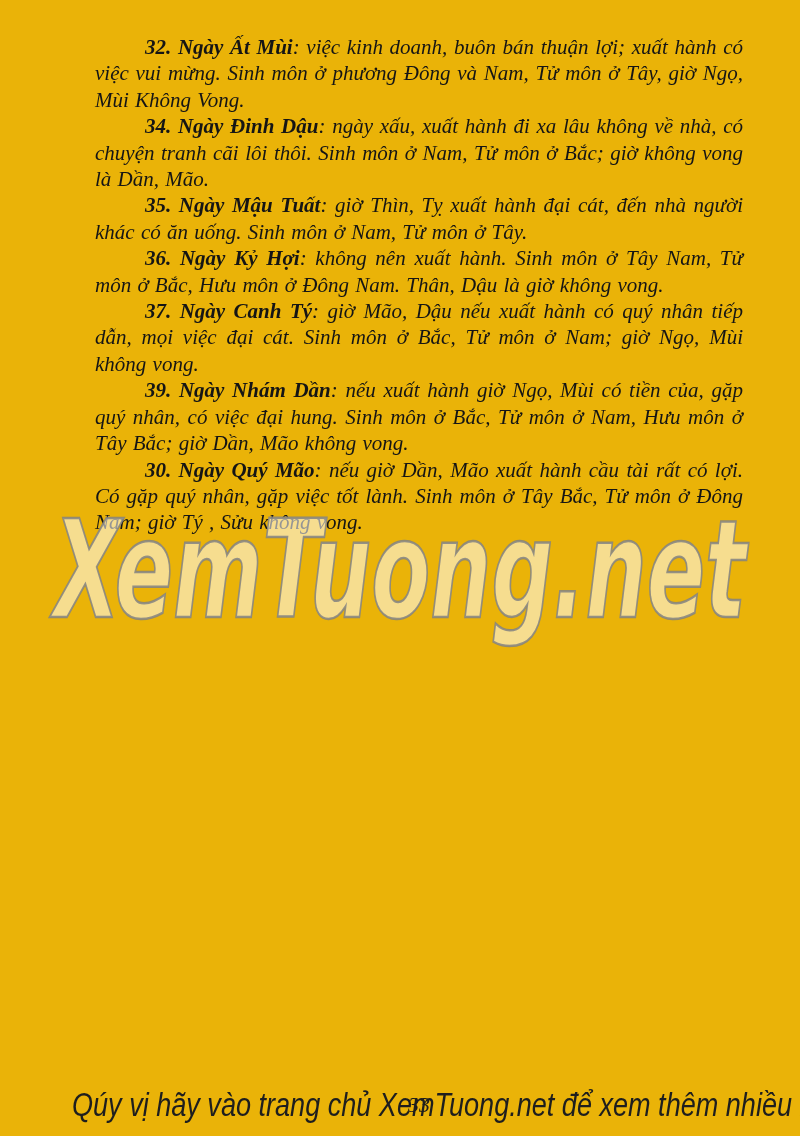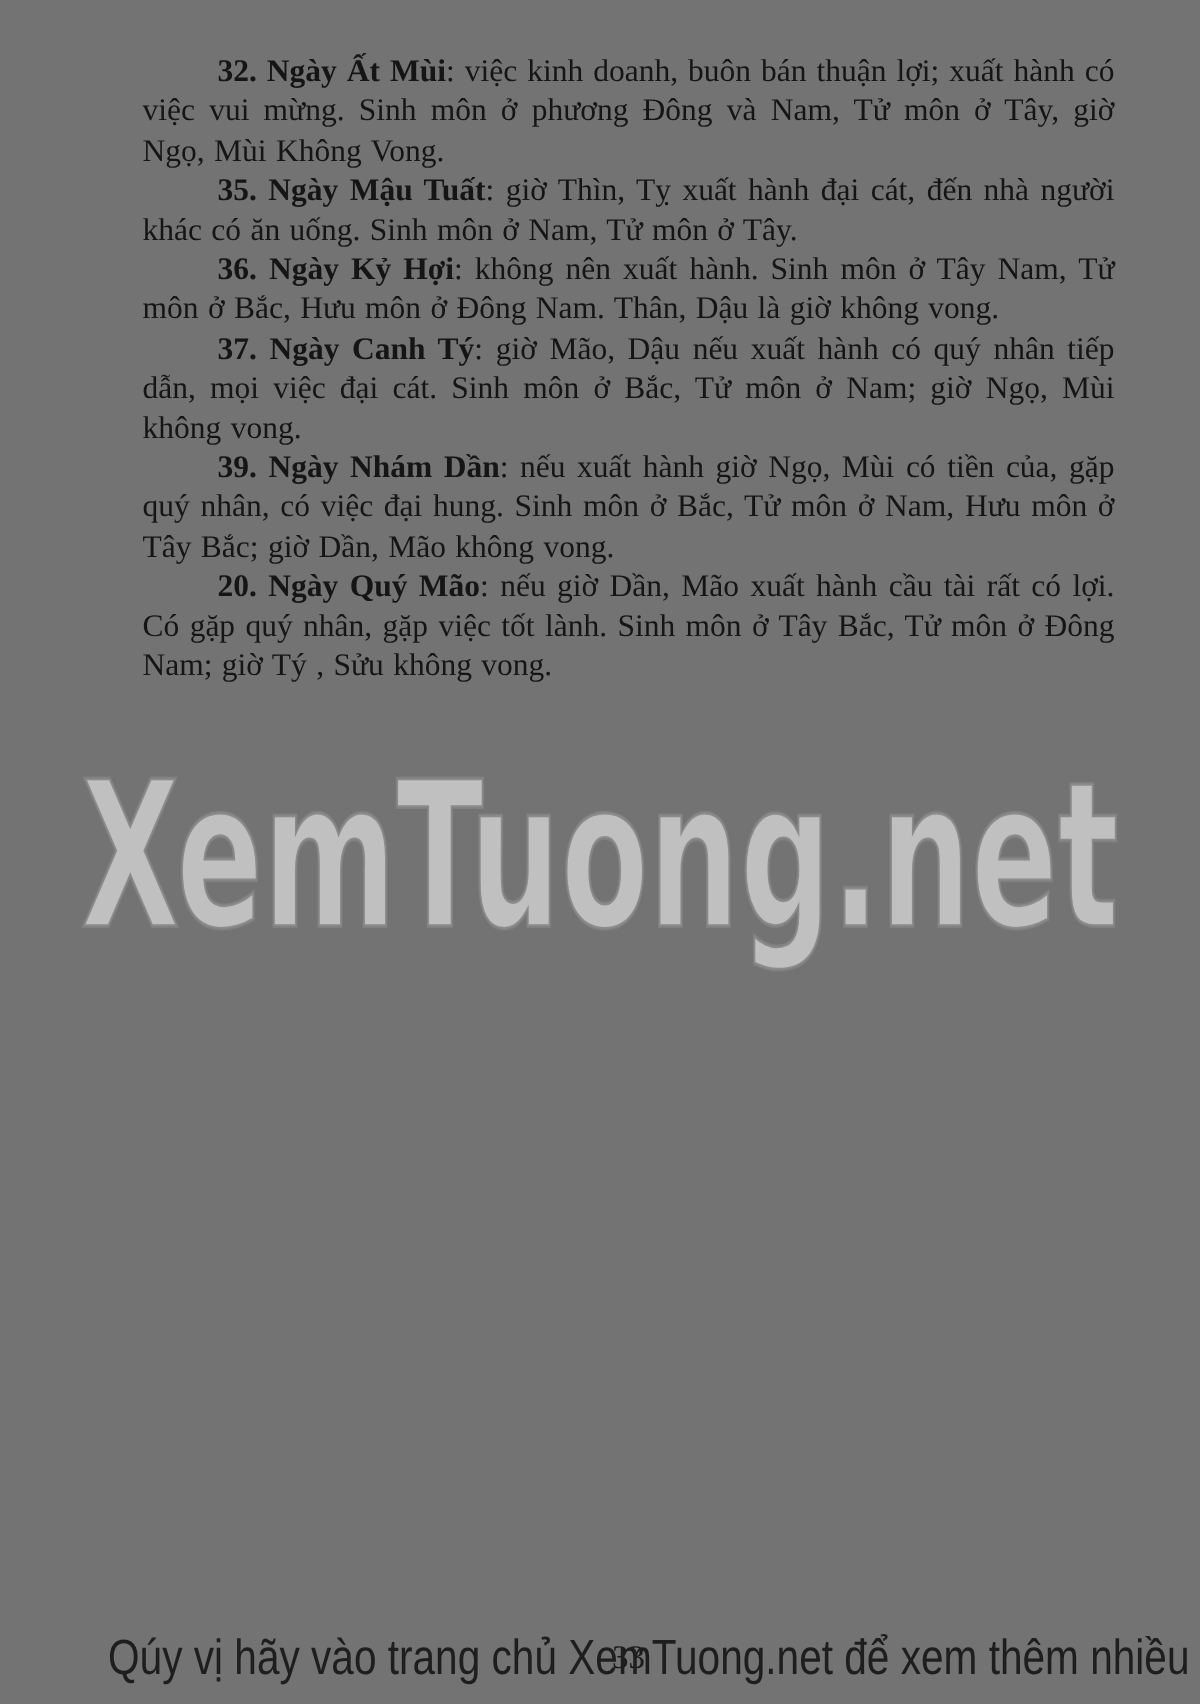--- a/index.html
+++ b/index.html
@@ -4,23 +4,24 @@
 <style>
   html, body {
     margin: 0;
     padding: 0;
     background: #ffffff;
   }
   .page {
     position: relative;
     width: 800px;
     height: 1136px;
-    background: #737373;
+    background: #eab308;
     overflow: hidden;
     font-family: "Liberation Serif", serif;
+    font-style: italic;
   }
   .text-block {
     position: absolute;
     left: 95px;
     top: 34px;
     width: 648px;
     font-size: 21px;
     line-height: 26.4px;
     color: #151515;
     text-align: justify;
@@ -78,31 +79,32 @@
 </style>
 </head>
 <body>
 
 <div class="page">
 
   <div class="text-block" id="entries">
     <p class="entry"><span class="head">32. Ngày Ất Mùi</span><span class="body">: việc kinh doanh, buôn bán thuận lợi; xuất hành có việc vui mừng. Sinh môn ở phương Đông và Nam, Tử môn ở Tây, giờ Ngọ, Mùi Không Vong.</span></p>
 
 
+    <p class="entry"><span class="head">34. Ngày Đinh Dậu</span><span class="body">: ngày xấu, xuất hành đi xa lâu không về nhà, có chuyện tranh cãi lôi thôi. Sinh môn ở Nam, Tử môn ở Bắc; giờ không vong là Dần, Mão.</span></p>
 
     <p class="entry"><span class="head">35. Ngày Mậu Tuất</span><span class="body">: giờ Thìn, Tỵ xuất hành đại cát, đến nhà người khác có ăn uống. Sinh môn ở Nam, Tử môn ở Tây.</span></p>
 
     <p class="entry"><span class="head">36. Ngày Kỷ Hợi</span><span class="body">: không nên xuất hành. Sinh môn ở Tây Nam, Tử môn ở Bắc, Hưu môn ở Đông Nam. Thân, Dậu là giờ không vong.</span></p>
 
     <p class="entry"><span class="head">37. Ngày Canh Tý</span><span class="body">: giờ Mão, Dậu nếu xuất hành có quý nhân tiếp dẫn, mọi việc đại cát. Sinh môn ở Bắc, Tử môn ở Nam; giờ Ngọ, Mùi không vong.</span></p>
 
 
     <p class="entry"><span class="head">39. Ngày Nhám Dần</span><span class="body">: nếu xuất hành giờ Ngọ, Mùi có tiền của, gặp quý nhân, có việc đại hung. Sinh môn ở Bắc, Tử môn ở Nam, Hưu môn ở Tây Bắc; giờ Dần, Mão không vong.</span></p>
 
-    <p class="entry"><span class="head">20. Ngày Quý Mão</span><span class="body">: nếu giờ Dần, Mão xuất hành cầu tài rất có lợi. Có gặp quý nhân, gặp việc tốt lành. Sinh môn ở Tây Bắc, Tử môn ở Đông Nam; giờ Tý , Sửu không vong.</span></p>
+    <p class="entry"><span class="head">30. Ngày Quý Mão</span><span class="body">: nếu giờ Dần, Mão xuất hành cầu tài rất có lợi. Có gặp quý nhân, gặp việc tốt lành. Sinh môn ở Tây Bắc, Tử môn ở Đông Nam; giờ Tý , Sửu không vong.</span></p>
 
 
 
   </div>
 
   <svg class="watermark" viewBox="0 0 712 170" width="712" height="170" aria-hidden="true">
     <text x="6" y="112" font-size="135" textLength="692" lengthAdjust="spacingAndGlyphs">XemTuong.net</text>
   </svg>
 
   <div class="page-number">33</div>

